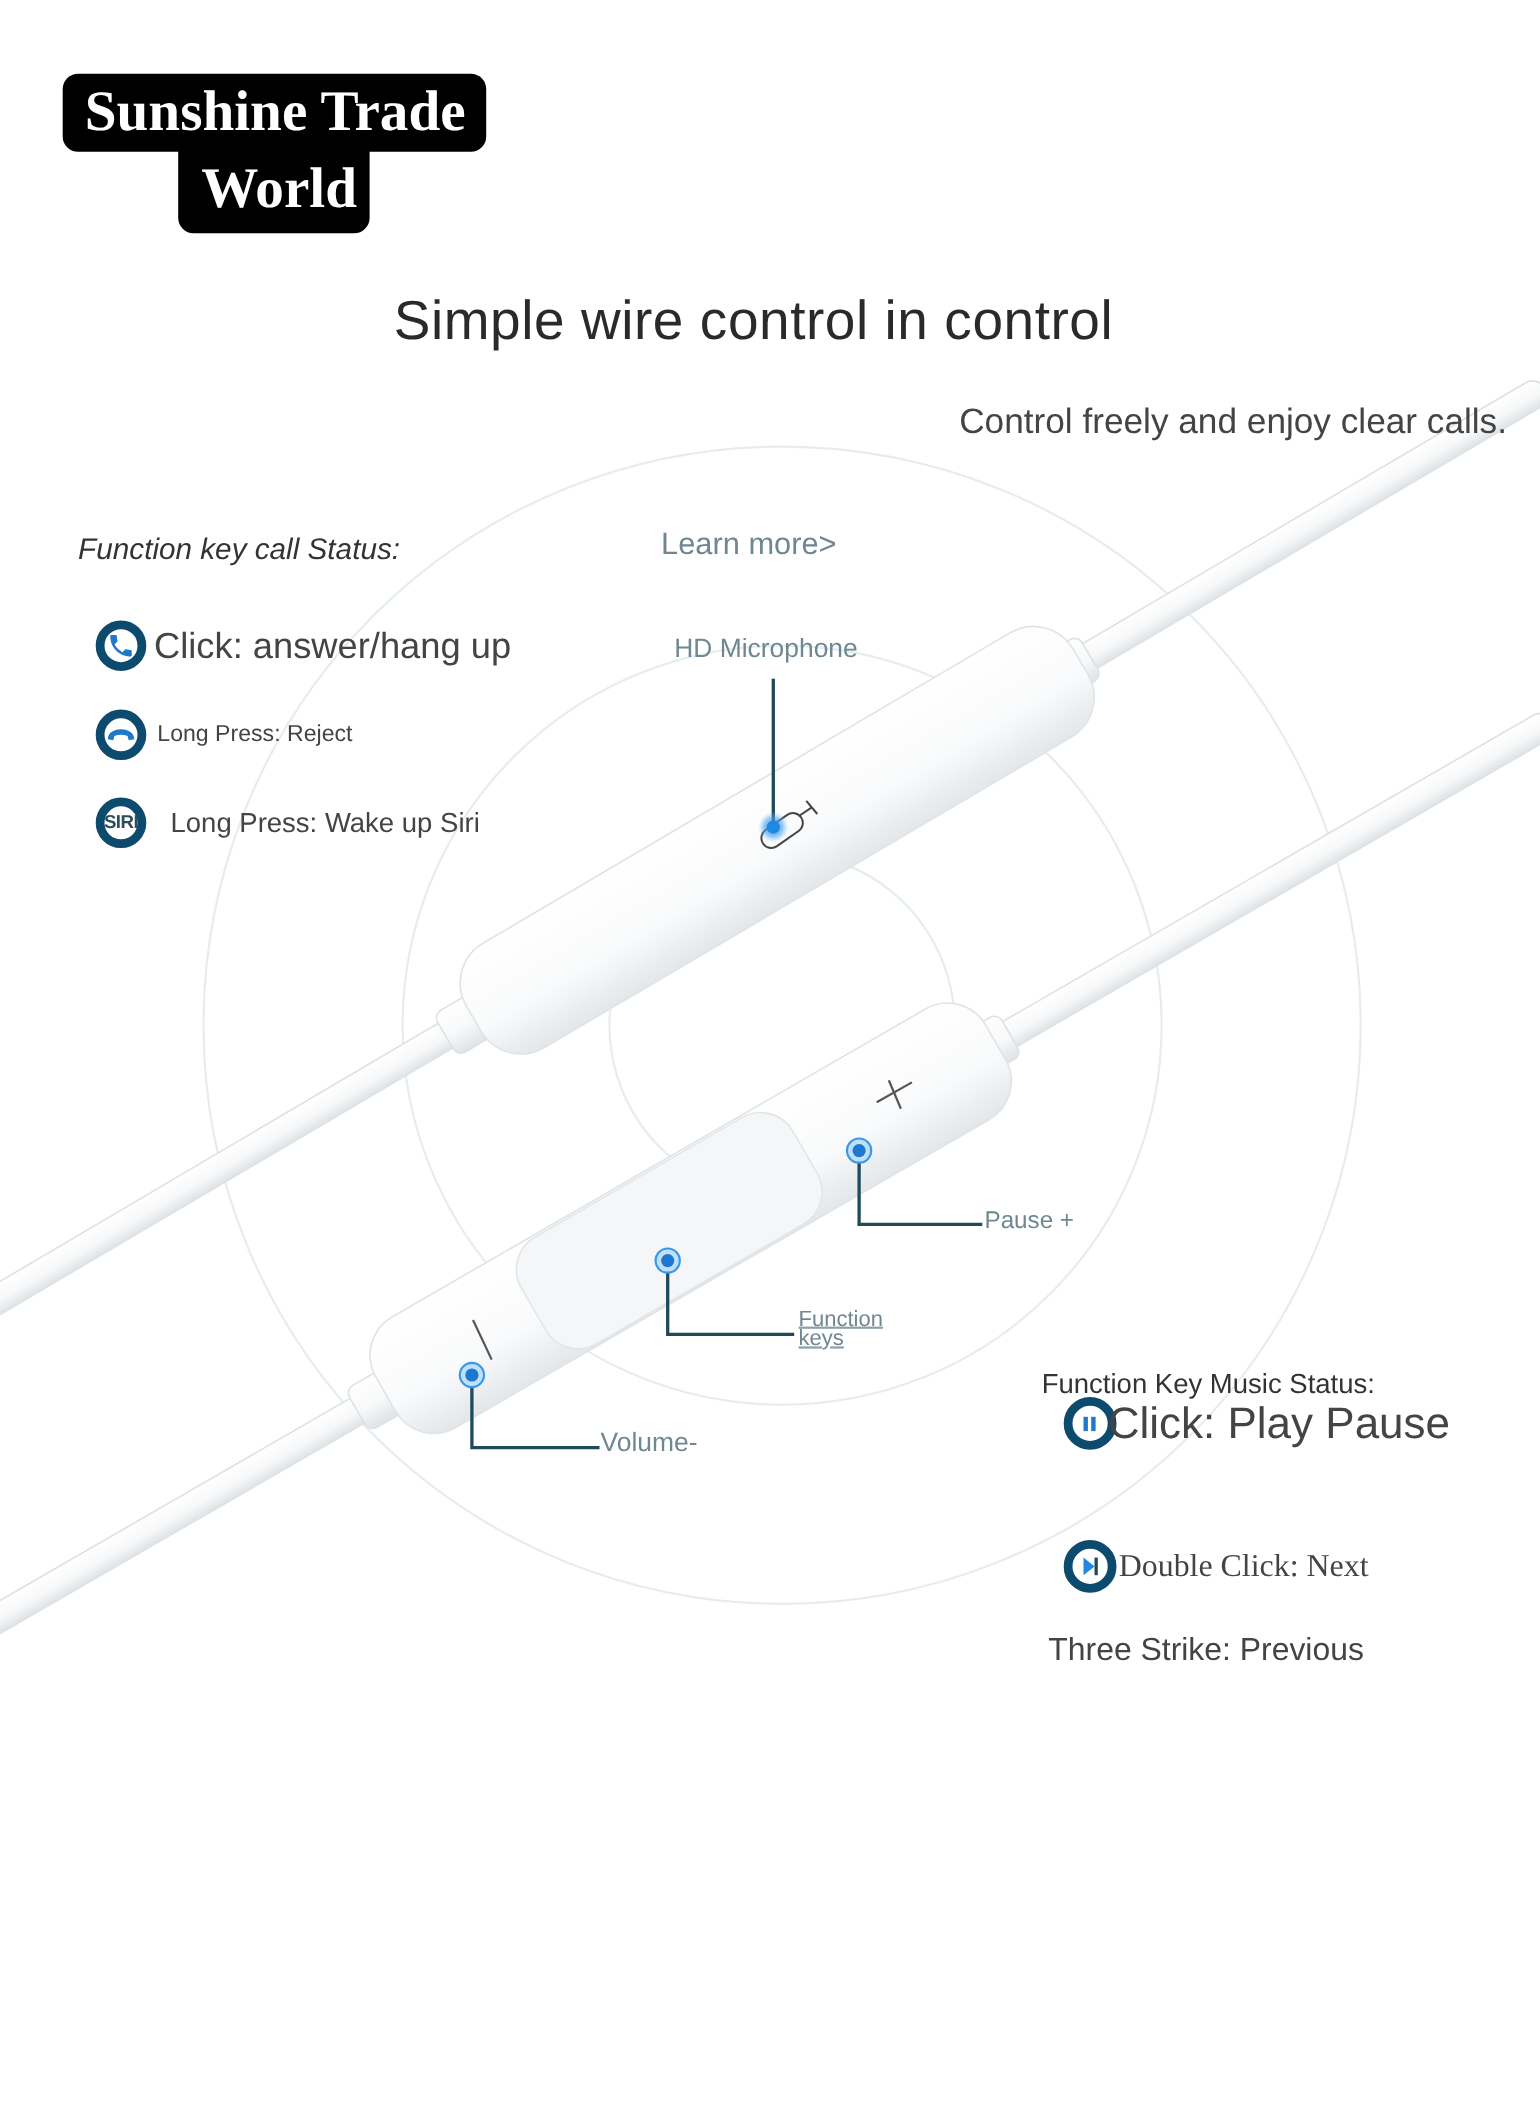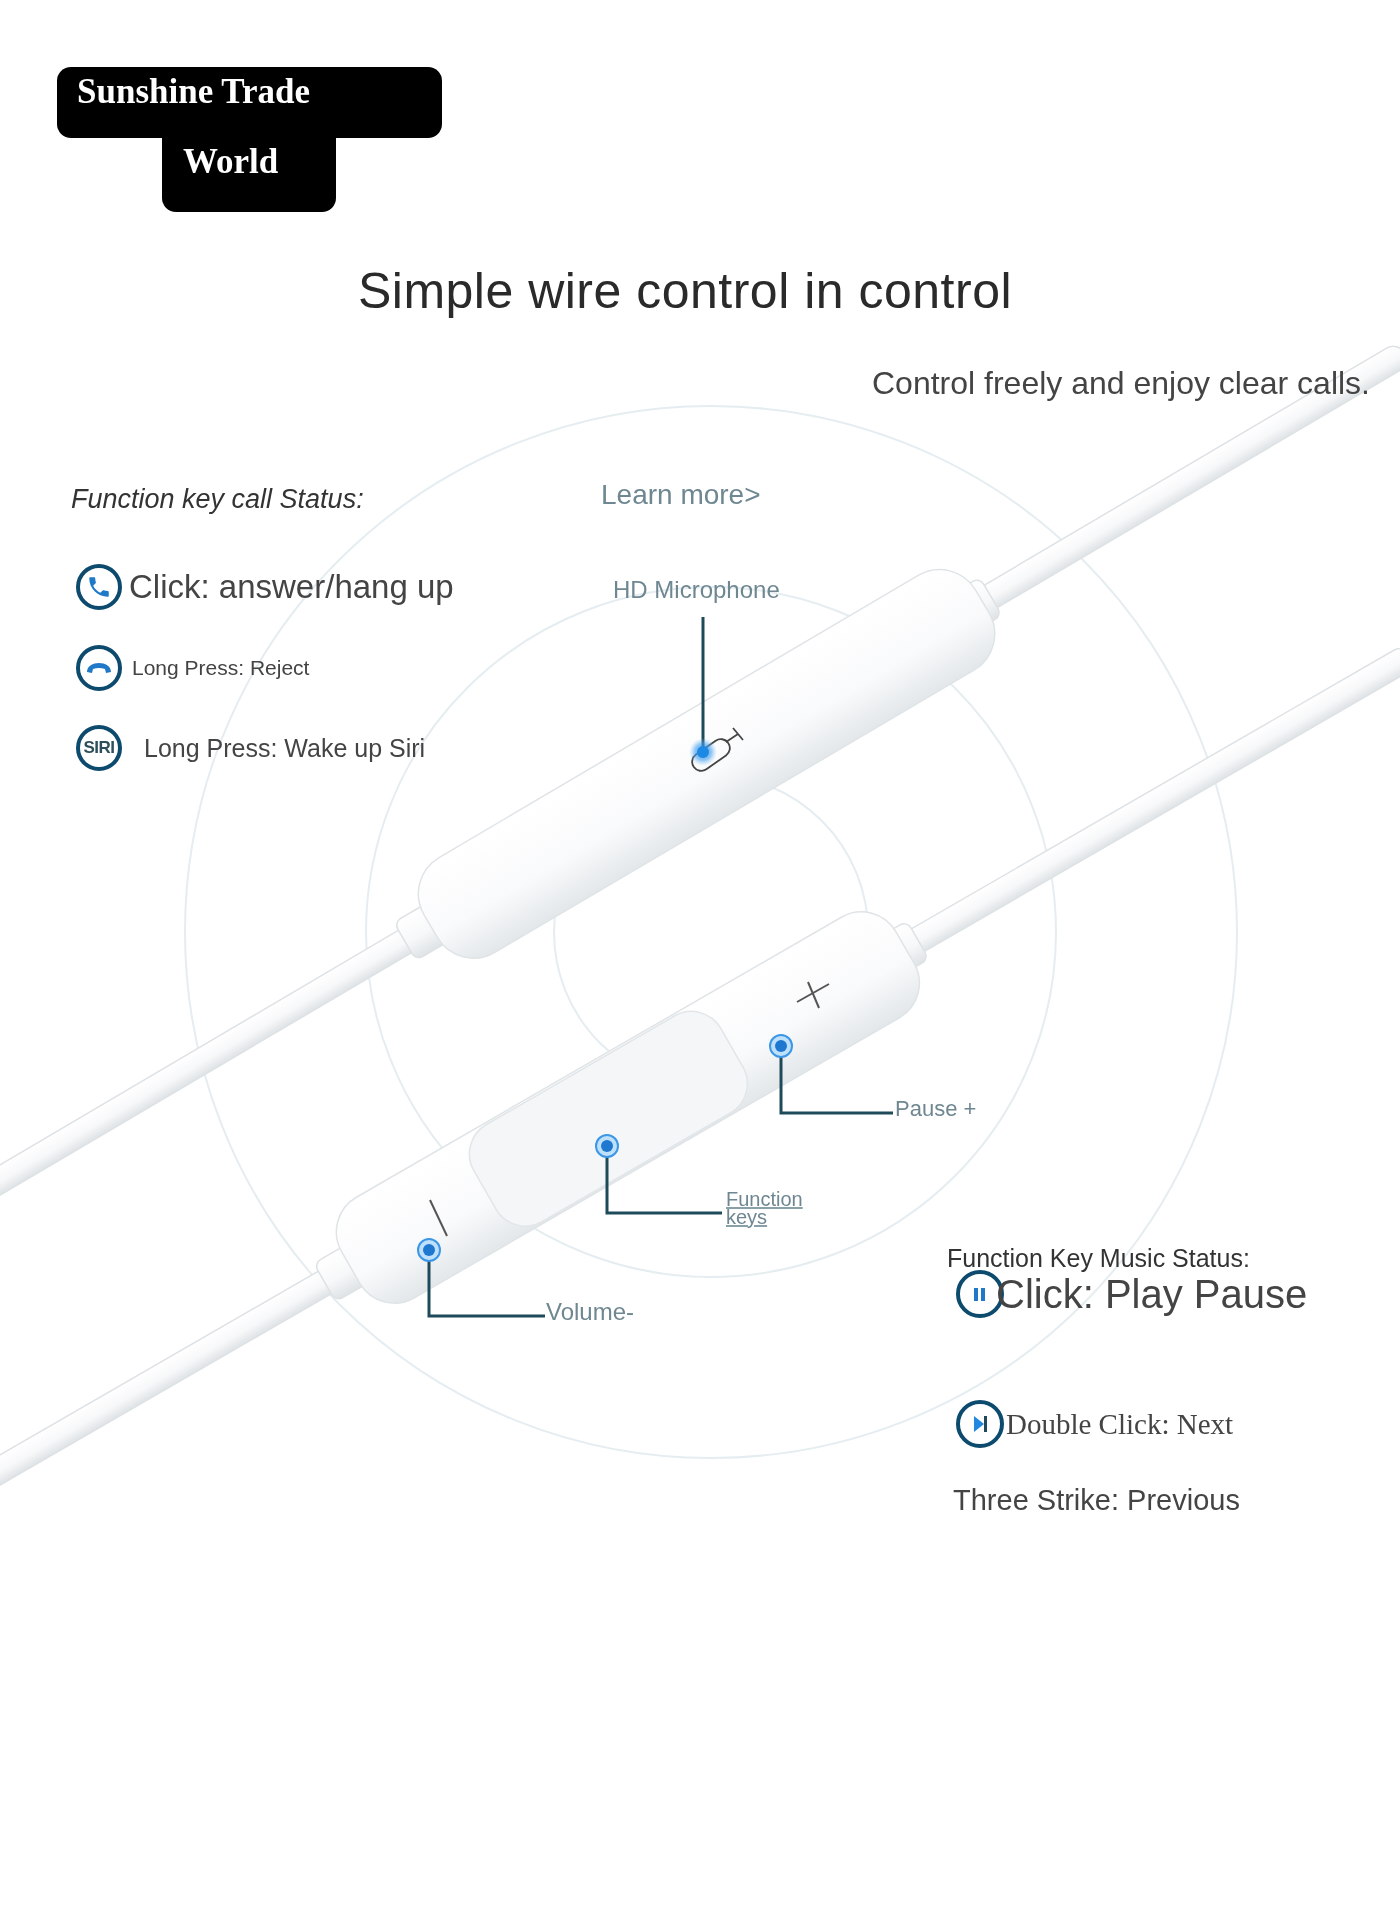--- a/index.html
+++ b/index.html
@@ -1,28 +1,28 @@
 <!DOCTYPE html>
 <html><head>
 <meta charset="utf-8">
 <style>
   html, body { margin:0; padding:0; background:#ffffff; }
   body { width:1400px; height:1910px; position:relative; overflow:hidden; font-family:"Liberation Sans", sans-serif; color:#333; }
   .abs { position:absolute; }
   .logo-top { left:57px; top:67px; width:385px; height:71px; background:#000; border-radius:14px; }
   .logo-bottom { left:162px; top:120px; width:174px; height:92px; background:#000; border-radius:14px; }
-  .logo-text { font-family:"Liberation Serif", serif; font-weight:bold; color:#fff; font-size:35px; white-space:nowrap;text-align:right; }
+  .logo-text { font-family:"Liberation Serif", serif; font-weight:bold; color:#fff; font-size:52px; white-space:nowrap;text-align:right; }
   .logo-line1 { left:77px; top:72px; }
   .logo-line2 { left:183px; top:142px; }
   .title { left:0; width:1370px; top:262px; text-align:center; font-size:50px; color:#2a2a2a; letter-spacing:0.5px; }
   .subtitle { left:0; width:1370px; top:365px; text-align:right; font-size:32px; color:#444; }
   .learn { left:601px; top:447px; font-size:28px; color:#6f8791; cursor:pointer;margin-top:32px; }
   .section-h { font-size:27px; color:#333; white-space:nowrap; }
   .item { display:flex; align-items:center; white-space:nowrap; color:#444; }
-  .icon-circle { width:46px; height:46px; border:4px solid #0c4a6e; border-radius:50%; box-sizing:border-box; display:flex; align-items:center; justify-content:center; background:#fff; flex:none; }
+  .icon-circle { width:46px; height:46px; border:8px solid #0c4a6e; border-radius:50%; box-sizing:border-box; display:flex; align-items:center; justify-content:center; background:#fff; flex:none;margin-left:11px; }
   .siri { font-size:17px; font-weight:bold; color:#2d4f5c; letter-spacing:-0.5px; }
   .callout { font-size:24px; color:#6f8791; white-space:nowrap; }
   .callout-small { font-size:20px; color:#6f8791; line-height:18px; text-decoration:underline; text-decoration-color:#8aa0a8; }
   svg.scene { position:absolute; left:0; top:0; }
 </style>
 </head>
 <body>
 
 <svg class="scene" width="1400" height="1910" viewBox="0 0 1400 1910">
   <defs>

